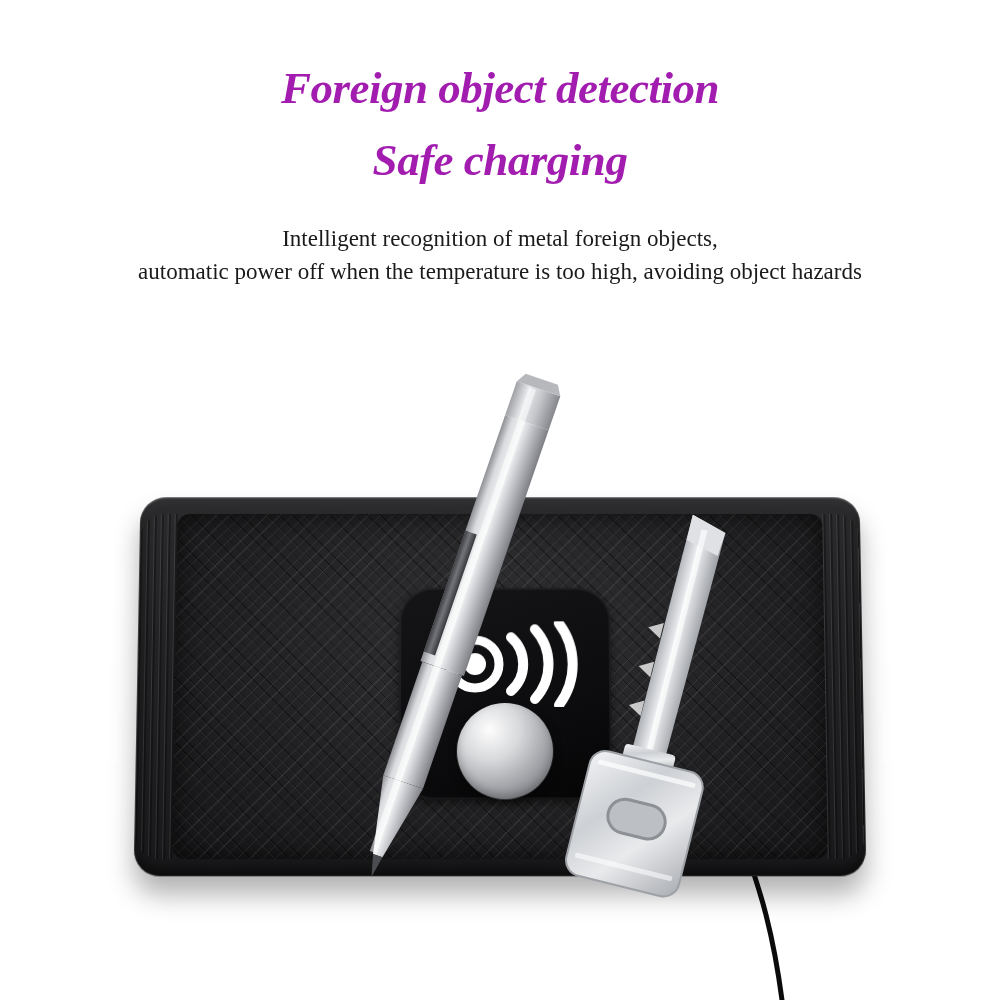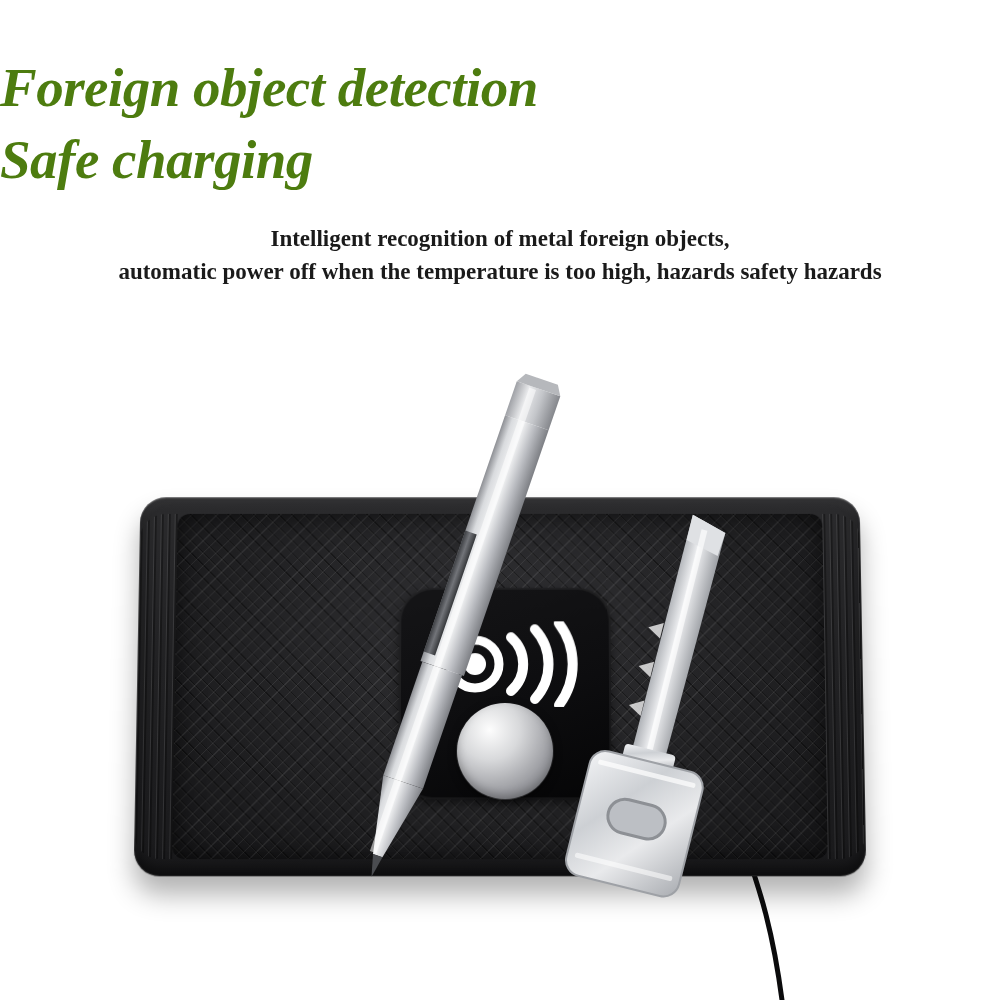--- a/index.html
+++ b/index.html
@@ -14,43 +14,44 @@
     overflow: hidden;
     font-family: "Liberation Serif", serif;
   }
 
   
   .headline {
     position: absolute;
     top: 62px;
     left: 0;
     width: 1000px;
+    text-align: center;
     font-family: "Liberation Serif", serif;
     font-style: italic;
     font-weight: bold;
-    font-size: 55px;
+    font-size: 45px;
     line-height: 52px;
-    color: #4d7c0f;
+    color: #a21caf;
     letter-spacing: -0.5px;
   }
   .headline .line1 { display: block; }
   .headline .line2 { display: block; margin-top: 20px; }
 
   .subhead {
     position: absolute;
     top: 222px;
     left: 0;
     width: 1000px;
     text-align: center;
     font-family: "Liberation Serif", serif;
     font-size: 23px;
     line-height: 33px;
     color: #1a1a1a;
   }
-  .subhead span { display: block; font-weight: bold; }
+  .subhead span { display: block; }
 
   
   .photo-stage {
     position: absolute;
     left: 0;
     top: 330px;
     width: 1000px;
     height: 670px;
   }
 
@@ -189,21 +190,21 @@
 </head>
 <body>
 
 <div class="headline">
   <span class="line1">Foreign object detection</span>
   <span class="line2">Safe charging</span>
 </div>
 
 <div class="subhead">
   <span>Intelligent recognition of metal foreign objects,</span>
-  <span>automatic power off when the temperature is too high, hazards safety hazards</span>
+  <span>automatic power off when the temperature is too high, avoiding object hazards</span>
 </div>
 
 <div class="photo-stage">
 
   <svg class="cable" viewBox="0 0 60 150">
     <path d="M4 0 C 16 36, 30 74, 40 150" stroke="#0b0b0c" stroke-width="5" fill="none" stroke-linecap="round"></path>
   </svg>
 
   <div class="mat">
     <div class="ribs left"></div>

